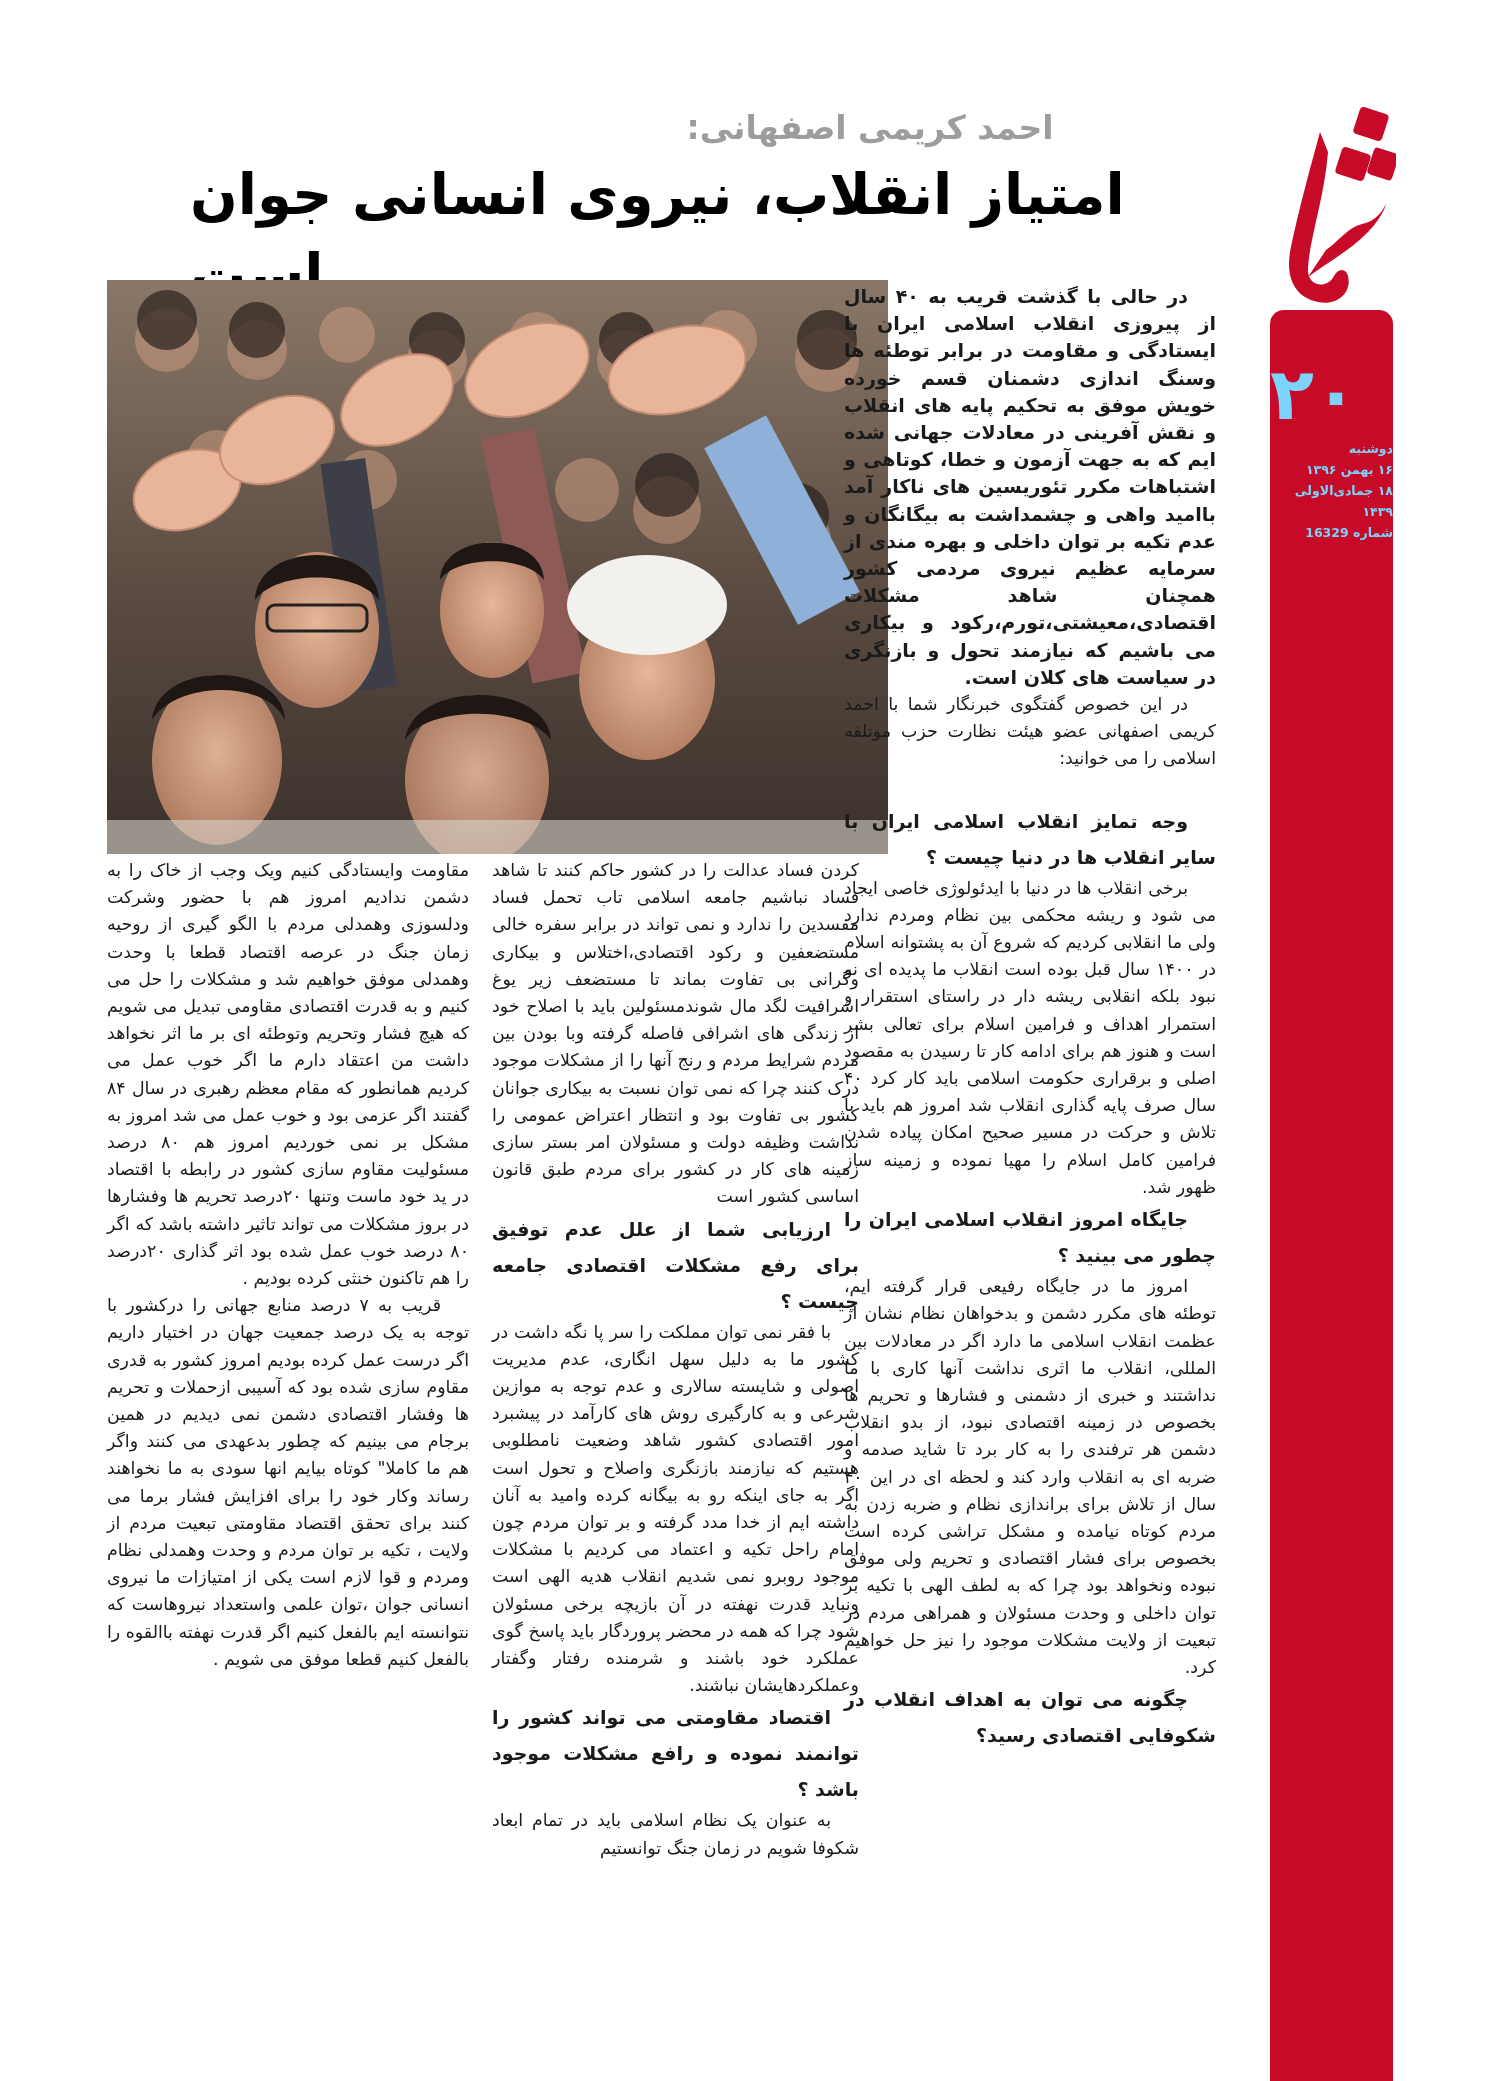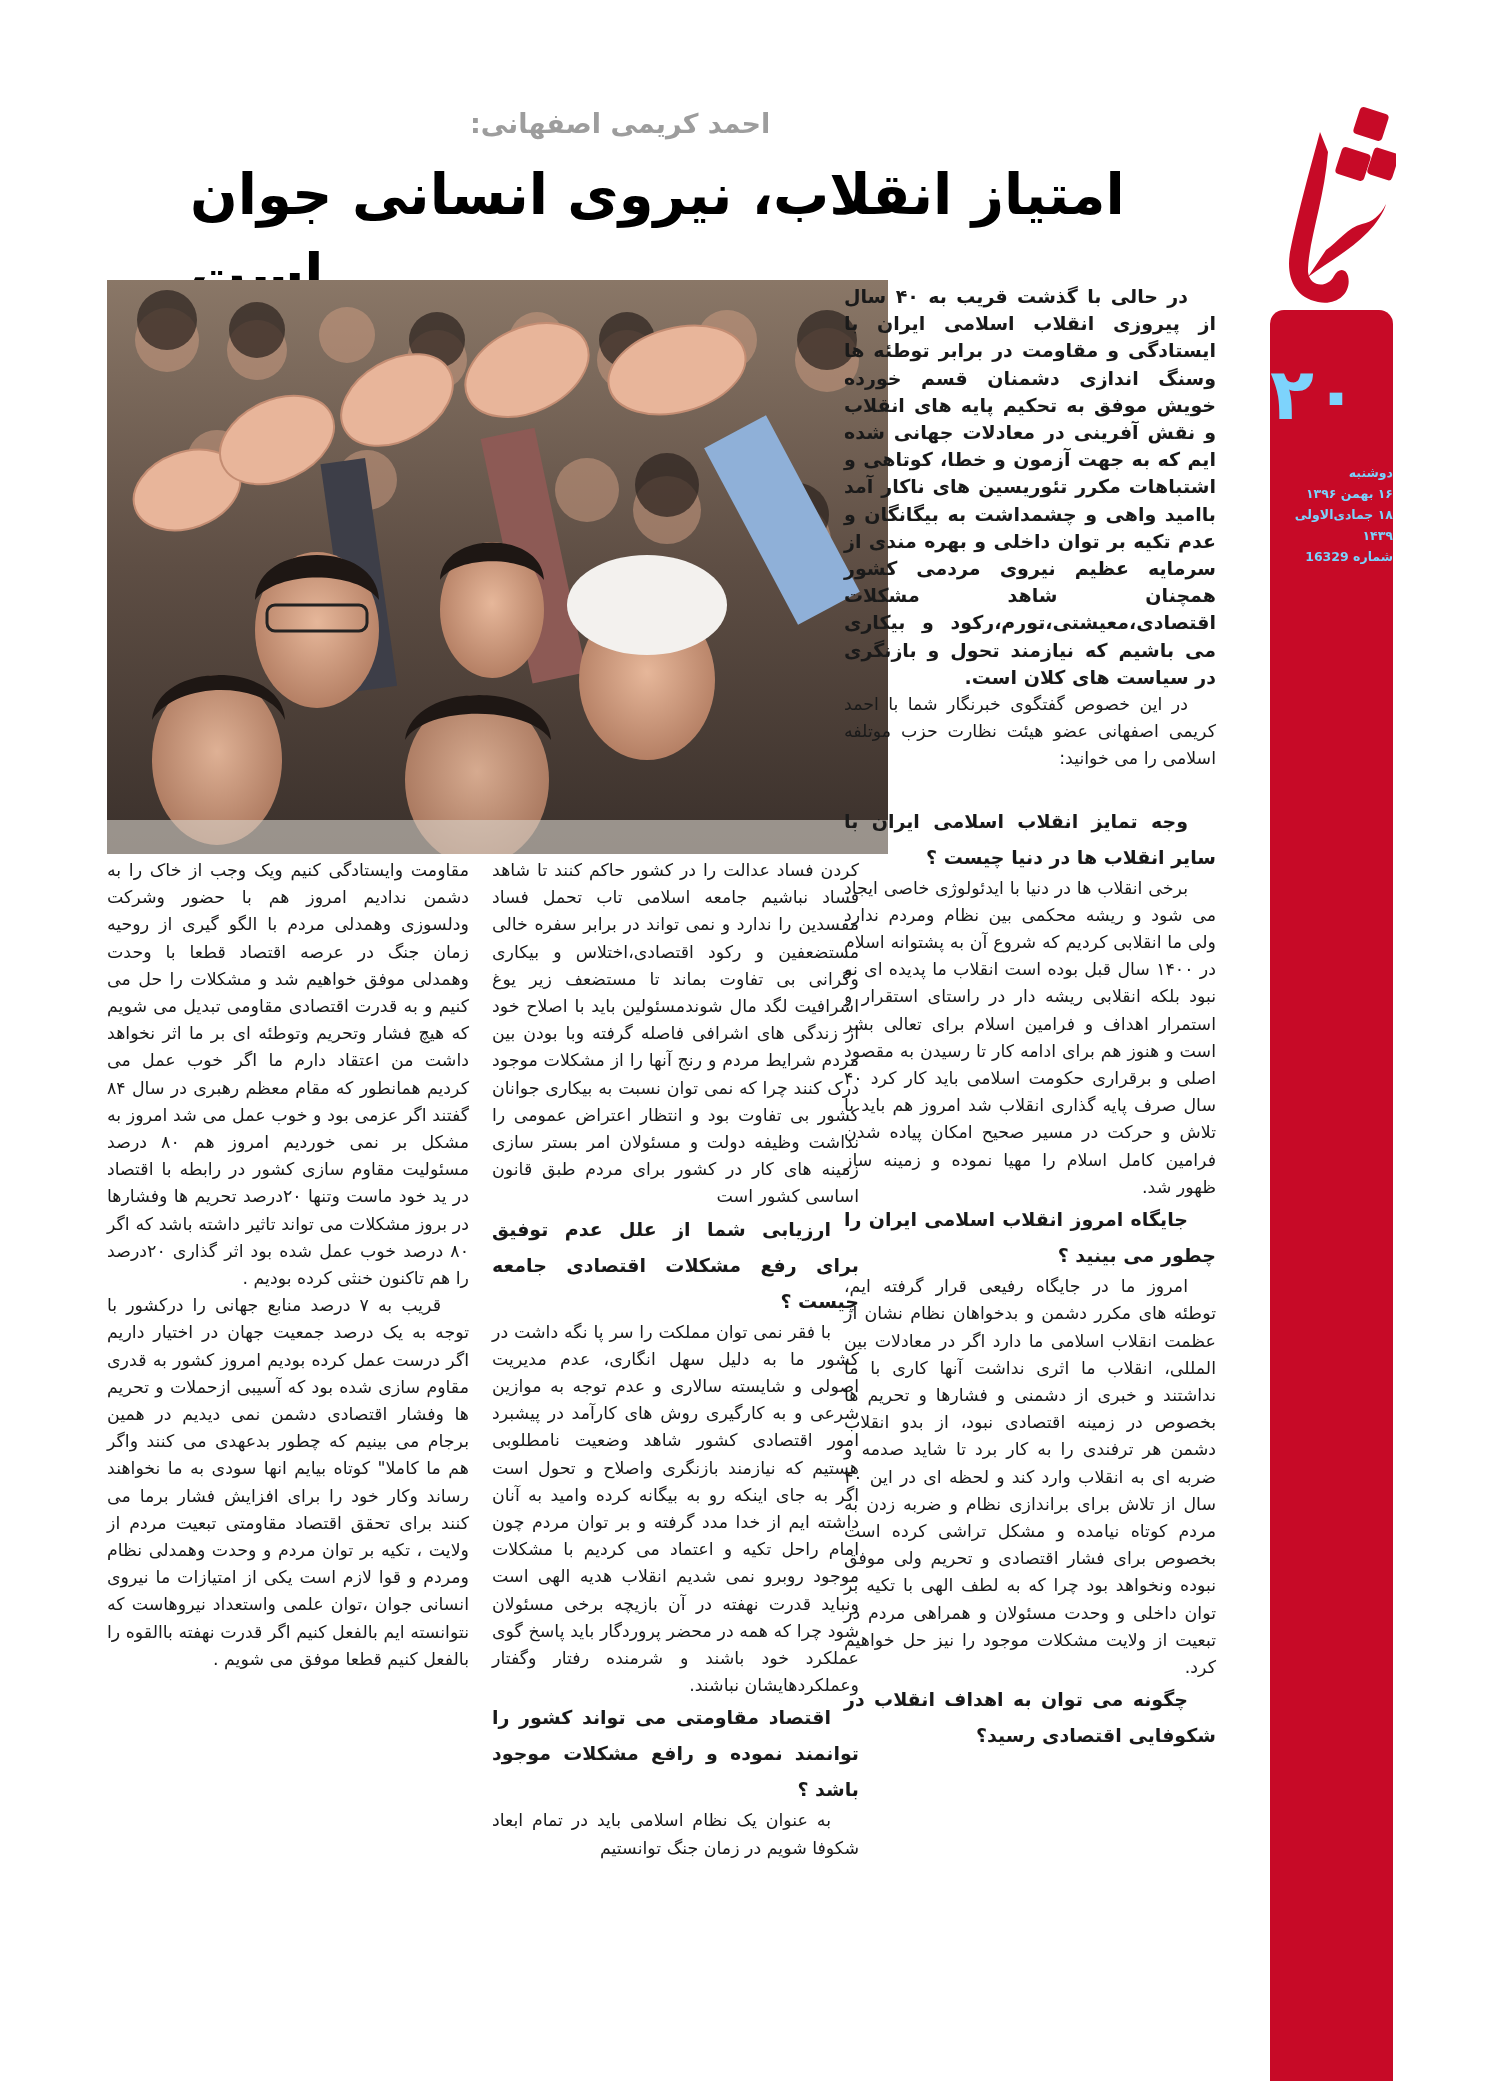--- a/index.html
+++ b/index.html
@@ -3,23 +3,23 @@
 <meta charset="utf-8">
 <style>
   html, body { margin:0; padding:0; background:#ffffff; }
   body { width:1500px; height:2081px; position:relative; overflow:hidden;
          font-family:"DejaVu Sans", sans-serif; color:#1a1a1a; }
   .logo { position:absolute; left:1268px; top:92px; width:128px; height:220px; }
   .sidebar { position:absolute; left:1270px; top:310px; width:123px; height:1996px;
              background:#c70a27; border-radius:14px; color:#7dd3fc; }
   .sidebar .issue-num { font-family:"DejaVu Sans", sans-serif; font-weight:bold; font-size:72px;
              line-height:80px; margin-top:44px; letter-spacing:2px; }
-  .sidebar .meta { font-size:12.5px; font-weight:bold; line-height:21px; margin-top:28px; direction:rtl; }
-  .kicker { position:absolute; right:230px; top:108px; width:800px; text-align:left;
-            font-family:"DejaVu Sans", sans-serif; font-weight:bold; font-size:27px; color:#9d9d9d; direction:rtl; }
+  .sidebar .meta { font-size:12.5px; font-weight:bold; line-height:21px; margin-top:4px; direction:rtl; }
+  .kicker { position:absolute; right:230px; top:108px; width:800px; text-align:center;
+            font-family:"DejaVu Sans", sans-serif; font-weight:bold; font-size:33px; color:#9d9d9d; direction:rtl; }
   .headline { position:absolute; left:190px; top:155px; width:990px; text-align:left;
               font-family:"DejaVu Sans", sans-serif; font-weight:bold; font-size:56px; line-height:80px;
               color:#000; direction:rtl; letter-spacing:-1px; }
   .photo { position:absolute; left:107px; top:280px; width:781px; height:574px; overflow:hidden;
            background:#7a6a5c; }
   .col { position:absolute; direction:rtl; text-align:justify; font-size:17.4px; line-height:27.2px; }
   .col p { margin:0; }
   .col .lead { font-weight:bold; font-size:19px; line-height:27.2px; }
   .col .q { font-weight:bold; font-size:19px; line-height:36px; margin:0; }
   .col .indent { text-indent:28px; }

